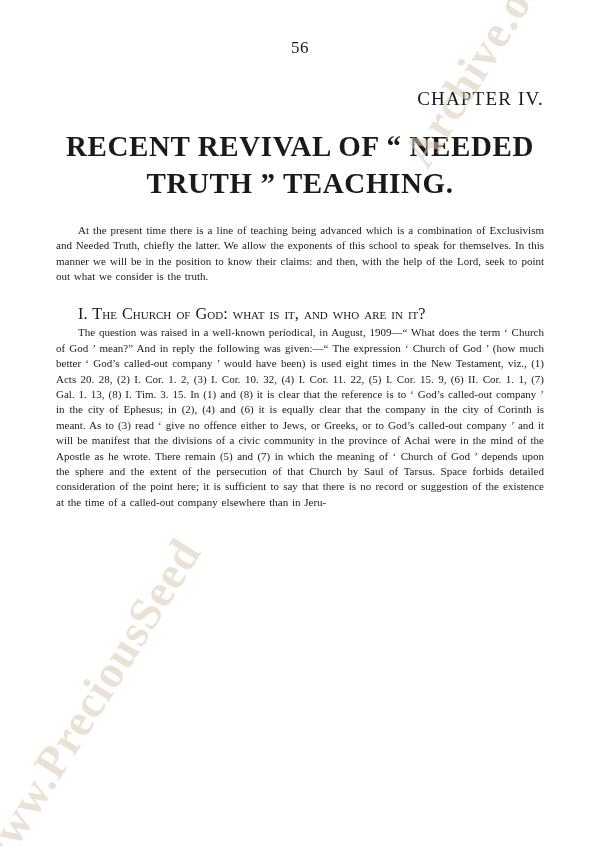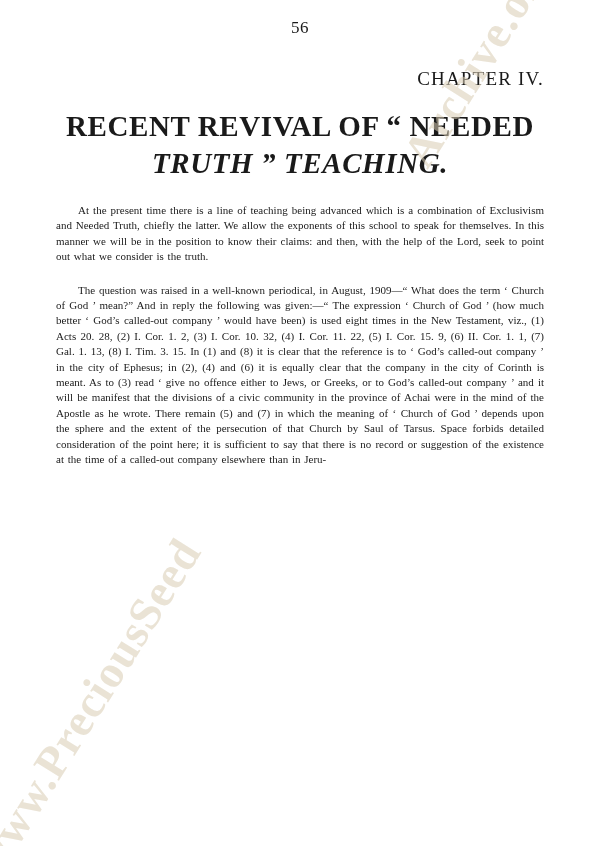--- a/index.html
+++ b/index.html
@@ -50,21 +50,21 @@
     transform: rotate(-58deg);
     transform-origin: left bottom;
   }
 
   .page {
     position: relative;
     z-index: 2;
     width: 600px;
     height: 846px;
     box-sizing: border-box;
-    padding: 12px 56px 0 56px;
+    padding: 32px 56px 0 56px;
   }
 
   .folio {
     text-align: center;
     font-size: 17px;
     letter-spacing: 0.5px;
     margin: 6px 0 30px 0;
   }
 
   .chapter-label {
@@ -77,21 +77,20 @@
   .chapter-title {
     text-align: center;
     font-size: 29px;
     font-weight: bold;
     letter-spacing: 0.6px;
     line-height: 1.26;
     margin: 15px 0 22px 0;
   }
   .chapter-title .line2 {
     display: block;
-    font-style: italic;
   }
 
   p.body {
     font-size: 11px;
     line-height: 1.40;
     text-align: justify;
     margin: 0 0 12px 0;
     text-indent: 22px;
     word-spacing: 1px;
   }
@@ -148,16 +147,17 @@
     <span class="line1">RECENT REVIVAL OF “ NEEDED</span>
     <span class="line2">TRUTH ” TEACHING.</span>
   </h1>
 
   <p class="body">At the present time there is a line of teaching being advanced which is a combination of Exclusivism and Needed Truth, chiefly the latter. We allow the exponents of this school to speak for themselves. In this manner we will be in the position to know their claims: and then, with the help of the Lord, seek to point out what we consider is the truth.</p>
 
   <h2 class="section-head">
   </h2>
 
   <div class="block-main">
+    <p class="first-line smallcaps">I. The Church of God: what is it, and who are in it?</p>
     <p class="body">The question was raised in a well-known periodical, in August, 1909—“ What does the term ‘ Church of God ’ mean?” And in reply the following was given:—“ The expression ‘ Church of God ’ (how much better ‘ God’s called-out company ’ would have been) is used eight times in the New Testament, viz., (1) Acts 20. 28, (2) I. Cor. 1. 2, (3) I. Cor. 10. 32, (4) I. Cor. 11. 22, (5) I. Cor. 15. 9, (6) II. Cor. 1. 1, (7) Gal. 1. 13, (8) I. Tim. 3. 15. In (1) and (8) it is clear that the reference is to ‘ God’s called-out company ’ in the city of Ephesus; in (2), (4) and (6) it is equally clear that the company in the city of Corinth is meant. As to (3) read ‘ give no offence either to Jews, or Greeks, or to God’s called-out company ’ and it will be manifest that the divisions of a civic community in the province of Achai were in the mind of the Apostle as he wrote. There remain (5) and (7) in which the meaning of ‘ Church of God ’ depends upon the sphere and the extent of the persecution of that Church by Saul of Tarsus. Space forbids detailed consideration of the point here; it is sufficient to say that there is no record or suggestion of the existence at the time of a called-out company elsewhere than in Jeru-</p>
   </div>
 
 </div>
 
 </body></html>

